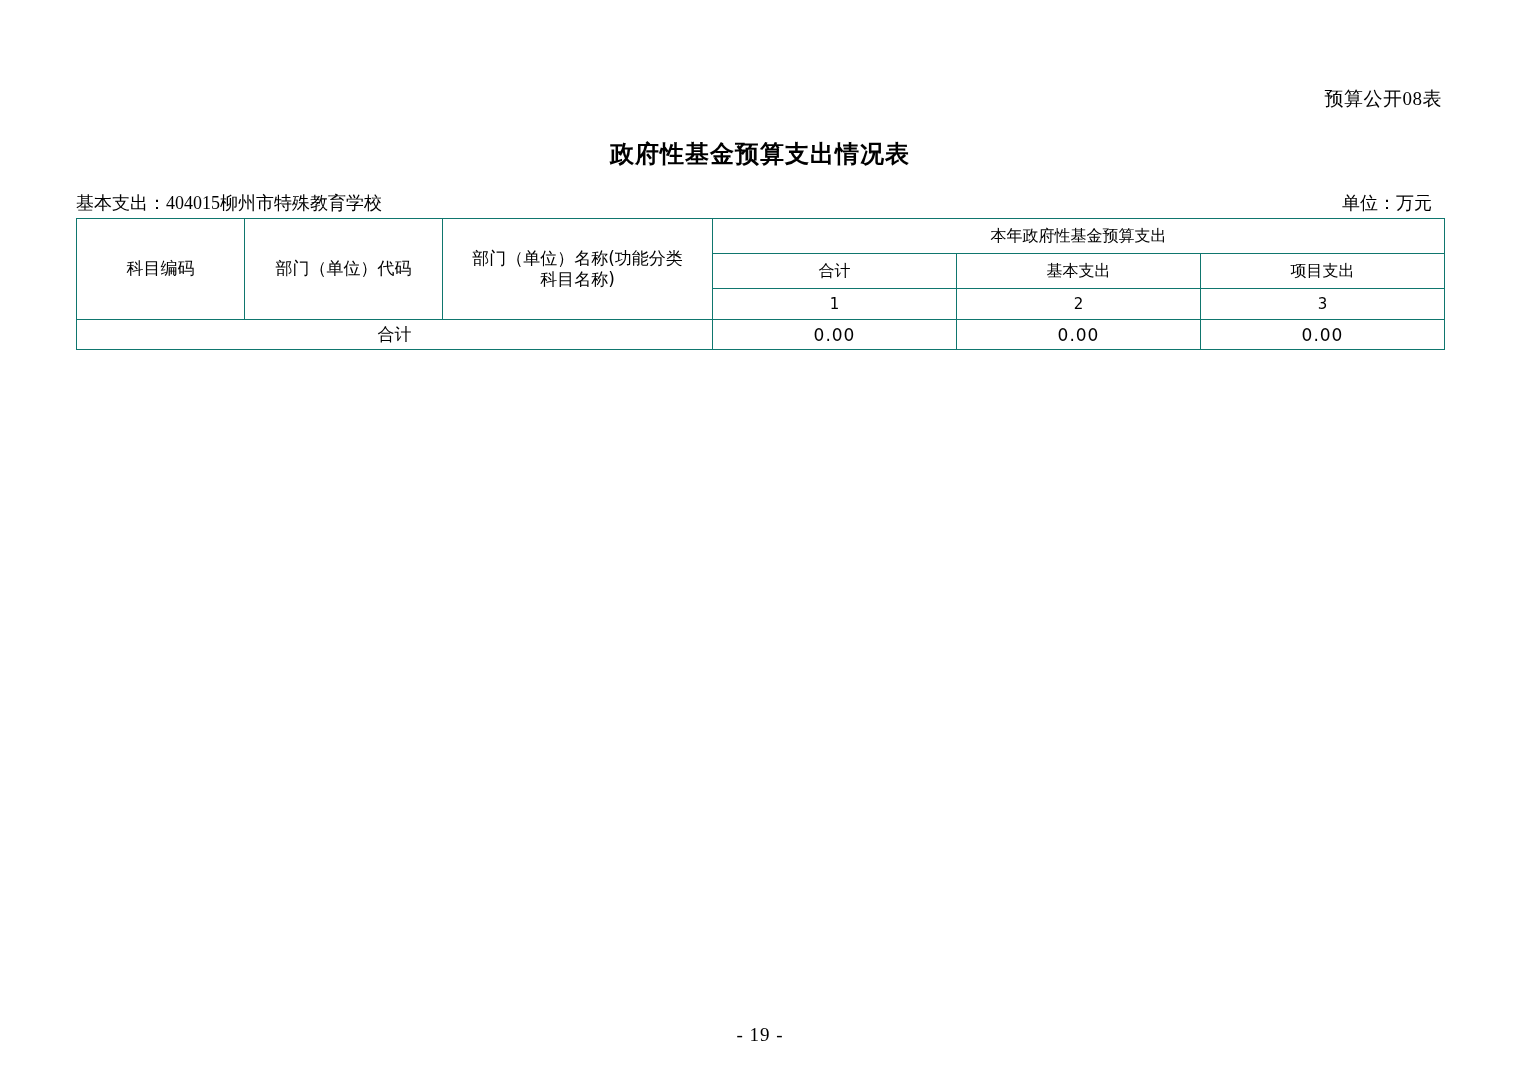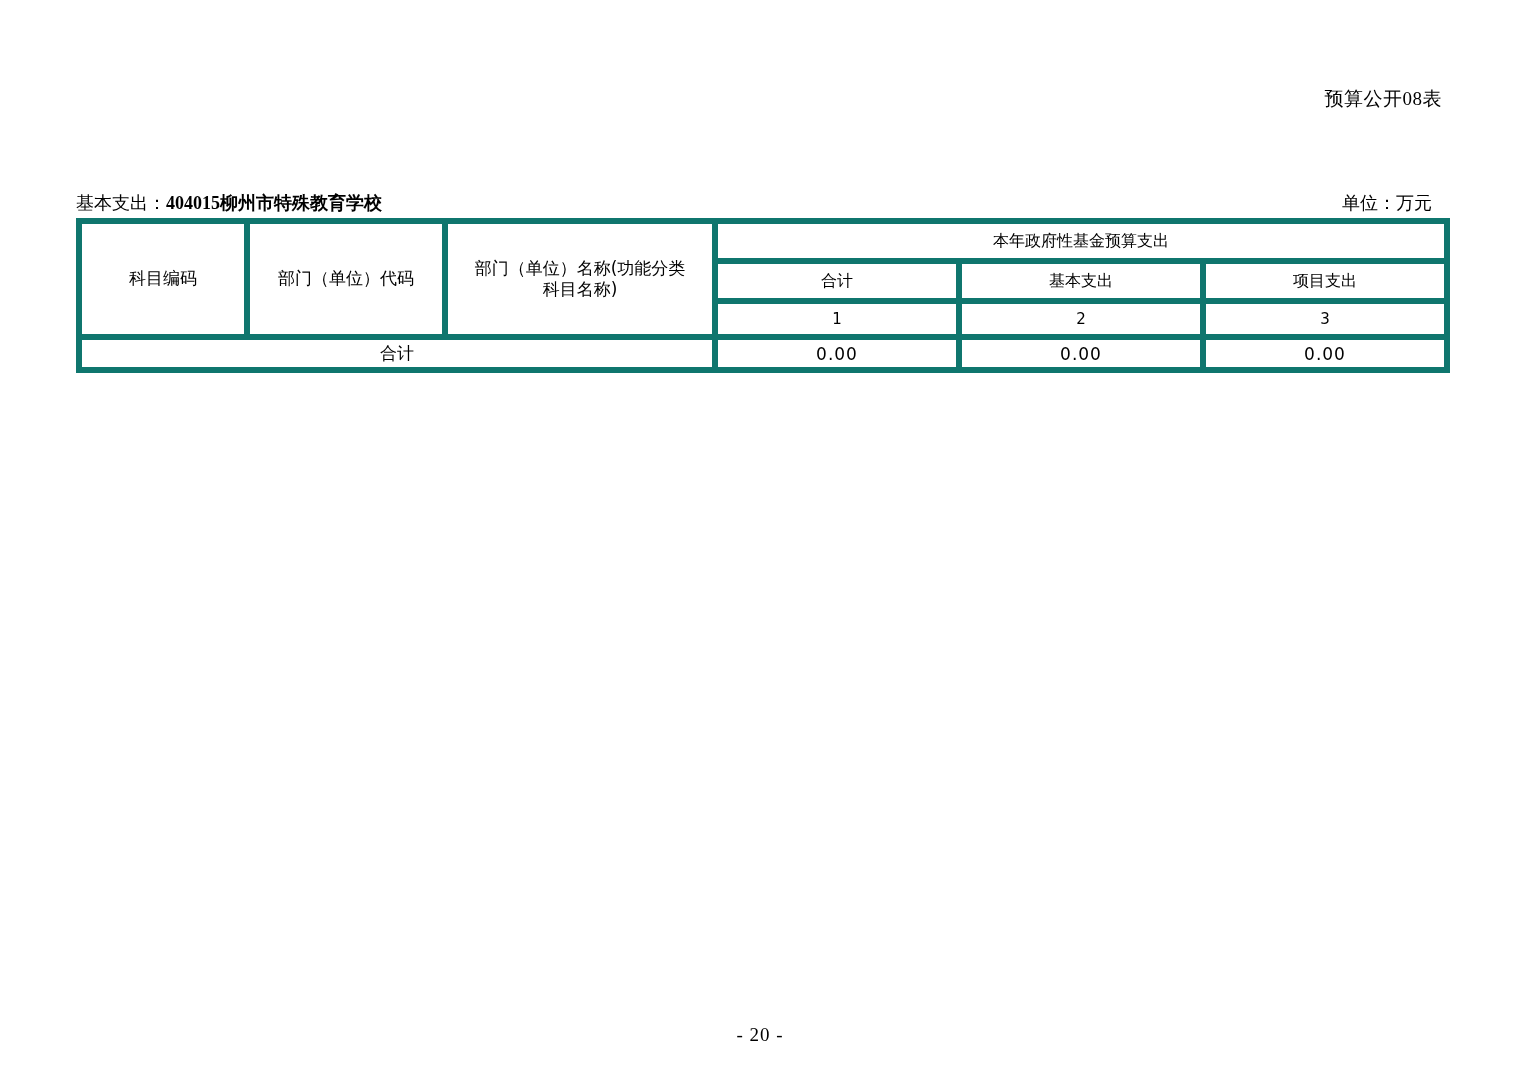--- a/index.html
+++ b/index.html
@@ -51,42 +51,41 @@
   
   .meta-left {
     position: absolute;
     top: 191px;
     left: 76px;
     font-size: 18px;
     white-space: nowrap;
   }
   .meta-left .unit-name {
     font-family: "Liberation Serif", "DejaVu Serif", serif;
-    font-weight: bold;
   }
   .meta-right {
     position: absolute;
     top: 191px;
     right: 88px;
     font-size: 18px;
     white-space: nowrap;
   }
 
   
   table.budget {
     position: absolute;
     top: 218px;
     left: 76px;
     width: 1368px;
     border-collapse: collapse;
     table-layout: fixed;
     font-size: 16px;
   }
   table.budget td, table.budget th {
-    border: 6px solid #0f766e;
+    border: 1px solid #0f766e;
     text-align: center;
     vertical-align: middle;
     padding: 2px 22px;
     font-weight: normal;
     font-family: "DejaVu Sans", "Liberation Sans", sans-serif;
   }
   .c1 { width: 168px; }
   .c2 { width: 198px; }
   .c3 { width: 270px; }
   .c4 { width: 244px; }
@@ -145,20 +144,21 @@
     letter-spacing: 1px;
   }
 </style>
 </head>
 <body>
 
 <div class="page">
 
   <div class="form-label">预算公开08表</div>
 
+  <div class="doc-title">政府性基金预算支出情况表</div>
 
   <div class="meta-left">
     <span>基本支出：</span><span class="unit-name">404015柳州市特殊教育学校</span>
   </div>
 
   <div class="meta-right">单位：万元</div>
 
   <table class="budget">
     <colgroup>
       <col class="c1">
@@ -190,15 +190,15 @@
       <tr class="row-total">
         <td colspan="3">合计</td>
         <td class="num-cell">0.00</td>
         <td class="num-cell">0.00</td>
         <td class="num-cell">0.00</td>
       </tr>
     </tbody>
   </table>
 
 
-  <div class="page-number">- 20 -</div>
+  <div class="page-number">- 19 -</div>
 
 </div>
 
 </body></html>

